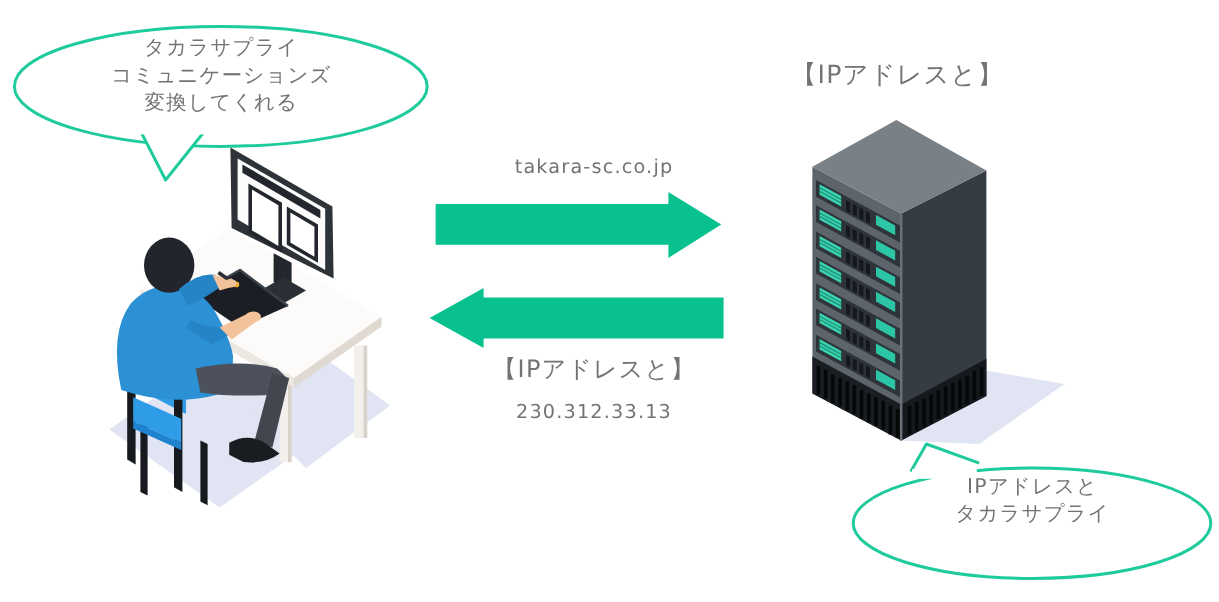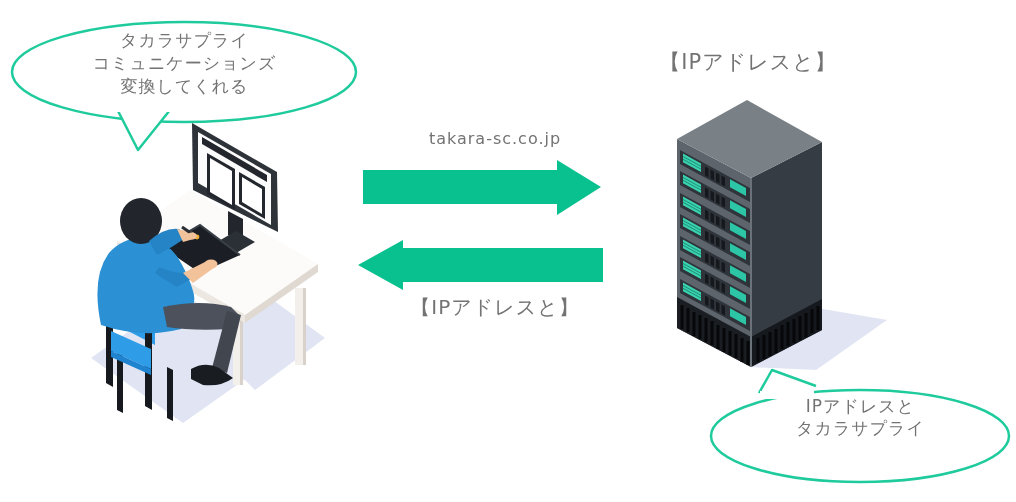--- a/index.html
+++ b/index.html
@@ -101,20 +101,21 @@
 
   <svg class="abs" style="left:360px;top:158px;" width="245" height="60" viewBox="0 0 245 60">
     <polygon points="3,12 197,12 197,2 241,29 197,57 197,46 3,46" fill="#09c18f"></polygon>
   </svg>
 
   <svg class="abs" style="left:355px;top:238px;" width="250" height="58" viewBox="0 0 250 58">
     <polygon points="248,10 48,10 48,2 3,27 48,52 48,44 248,44" fill="#09c18f"></polygon>
   </svg>
 
   <div class="abs lbl txt-center" style="left:395px;top:294px;width:200px;font-size:20px;">【IPアドレスと】</div>
+  <div class="abs val txt-center" style="left:380px;top:333px;width:230px;">230.312.33.13</div>
 
   <div class="abs lbl txt-center" style="left:640px;top:48px;width:216px;">【IPアドレスと】</div>
 
   <svg class="abs" style="left:638px;top:93px;" width="260" height="290" viewBox="0 0 260 290">
     <g>
       <polygon points="115,204 249,227 178,277 112,274" fill="#e0e4f3"></polygon>
     </g>
     <g>
 
       <polygon points="39,46 113,85 113,274 39,235" fill="#5d646b"></polygon>

